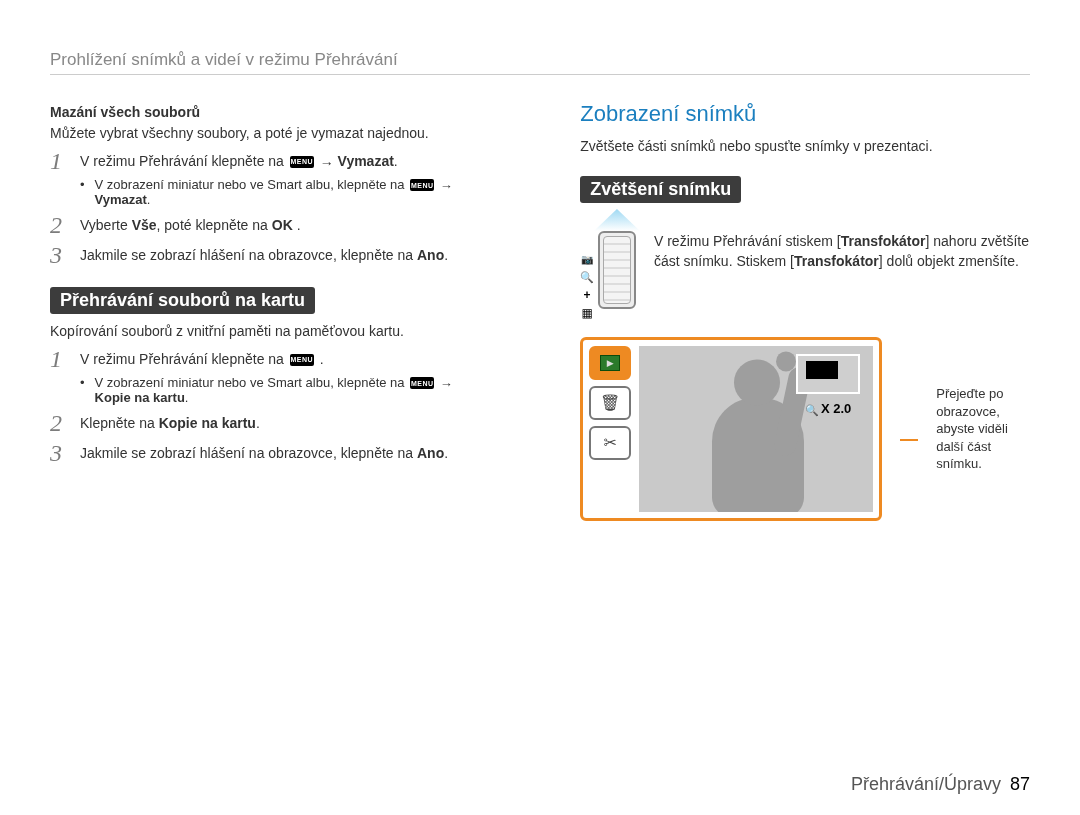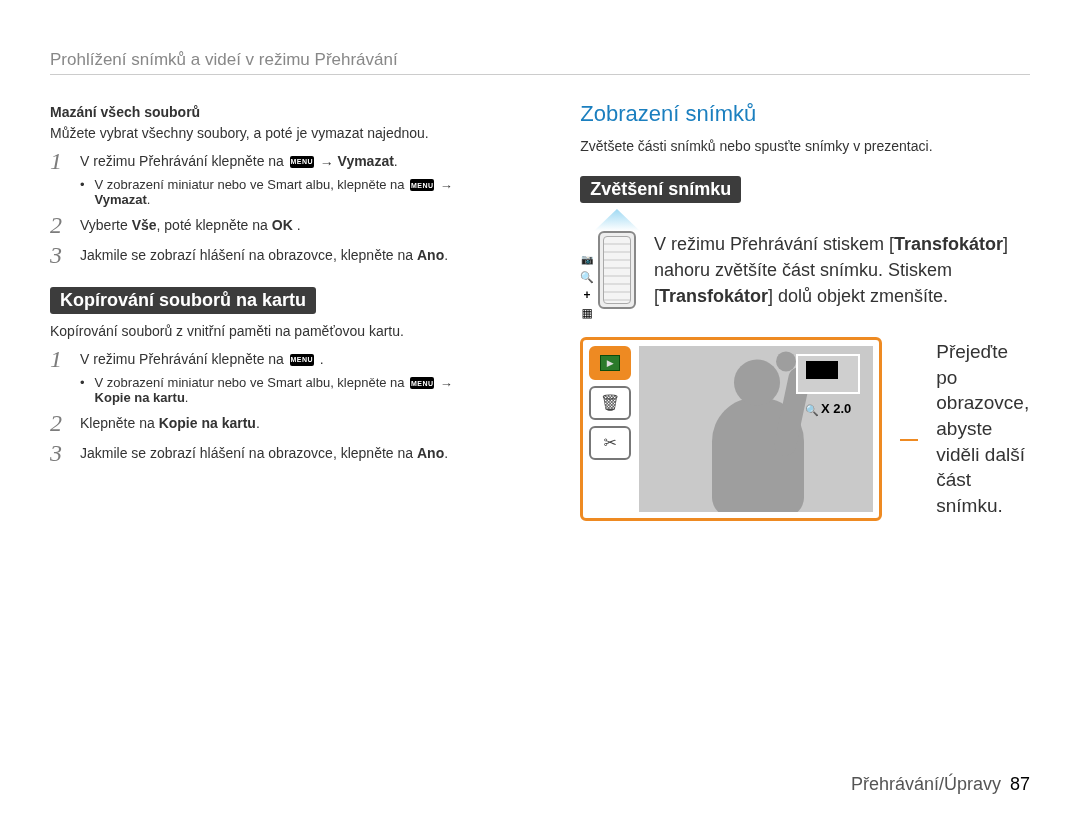--- a/index.html
+++ b/index.html
@@ -141,21 +141,21 @@
       to bottom, #f4f4f4 0 6px, #ddd 6px 8px
     );
   }
   .zoom-arrow {
     position: absolute;
     left: -4px; right: -4px; top: -22px;
     height: 22px;
     background: linear-gradient(#9ed9f3, rgba(158,217,243,0));
     clip-path: polygon(50% 0, 100% 100%, 0 100%);
   }
-  .zoom-text { font-size: 18px; line-height: 1.45; }
+  .zoom-text { font-size: 14px; line-height: 1.45; }
 
   
   .lcd-row {
     display: flex;
     align-items: center;
     gap: 18px;
     margin-top: 18px;
   }
   .lcd {
     position: relative;
@@ -258,21 +258,21 @@
     left: 8px; top: 5px; width: 32px; height: 18px;
     background: #000;
   }
   .zoom-level {
     color: #000; font-size: 13px; font-weight: bold;
     display: flex; align-items: center; gap: 2px;
   }
   .zoom-level .mag { font-size: 15px; }
 
   .lcd-caption {
-    font-size: 19px;
+    font-size: 13px;
     line-height: 1.35;
     max-width: 130px;
   }
   .lcd-caption-line {
     width: 18px;
     height: 0;
     border-top: 2px solid #ee8a22;
     flex: none;
     margin-top: 22px;
   }
@@ -326,21 +326,21 @@
         </div>
       </div>
 
       <div class="step-row">
         <div class="step-num">3</div>
         <div class="step-body">
           <span>Jakmile se zobrazí hlášení na obrazovce, klepněte na </span><span class="bold">Ano</span><span>.</span>
         </div>
       </div>
 
-      <div class="pill">Kopírování souborů na kartu</div>
+      <div class="pill">Přehrávání souborů na kartu</div>
       <div class="line">Kopírování souborů z vnitřní paměti na paměťovou kartu.</div>
 
       <div class="step-row">
         <div class="step-num">1</div>
         <div class="step-body">
           <span>V režimu Přehrávání klepněte na </span><span class="menu-chip">MENU</span><span> .</span>
         </div>
       </div>
       <div class="sub-bullet">
         <div class="dot">•</div>

